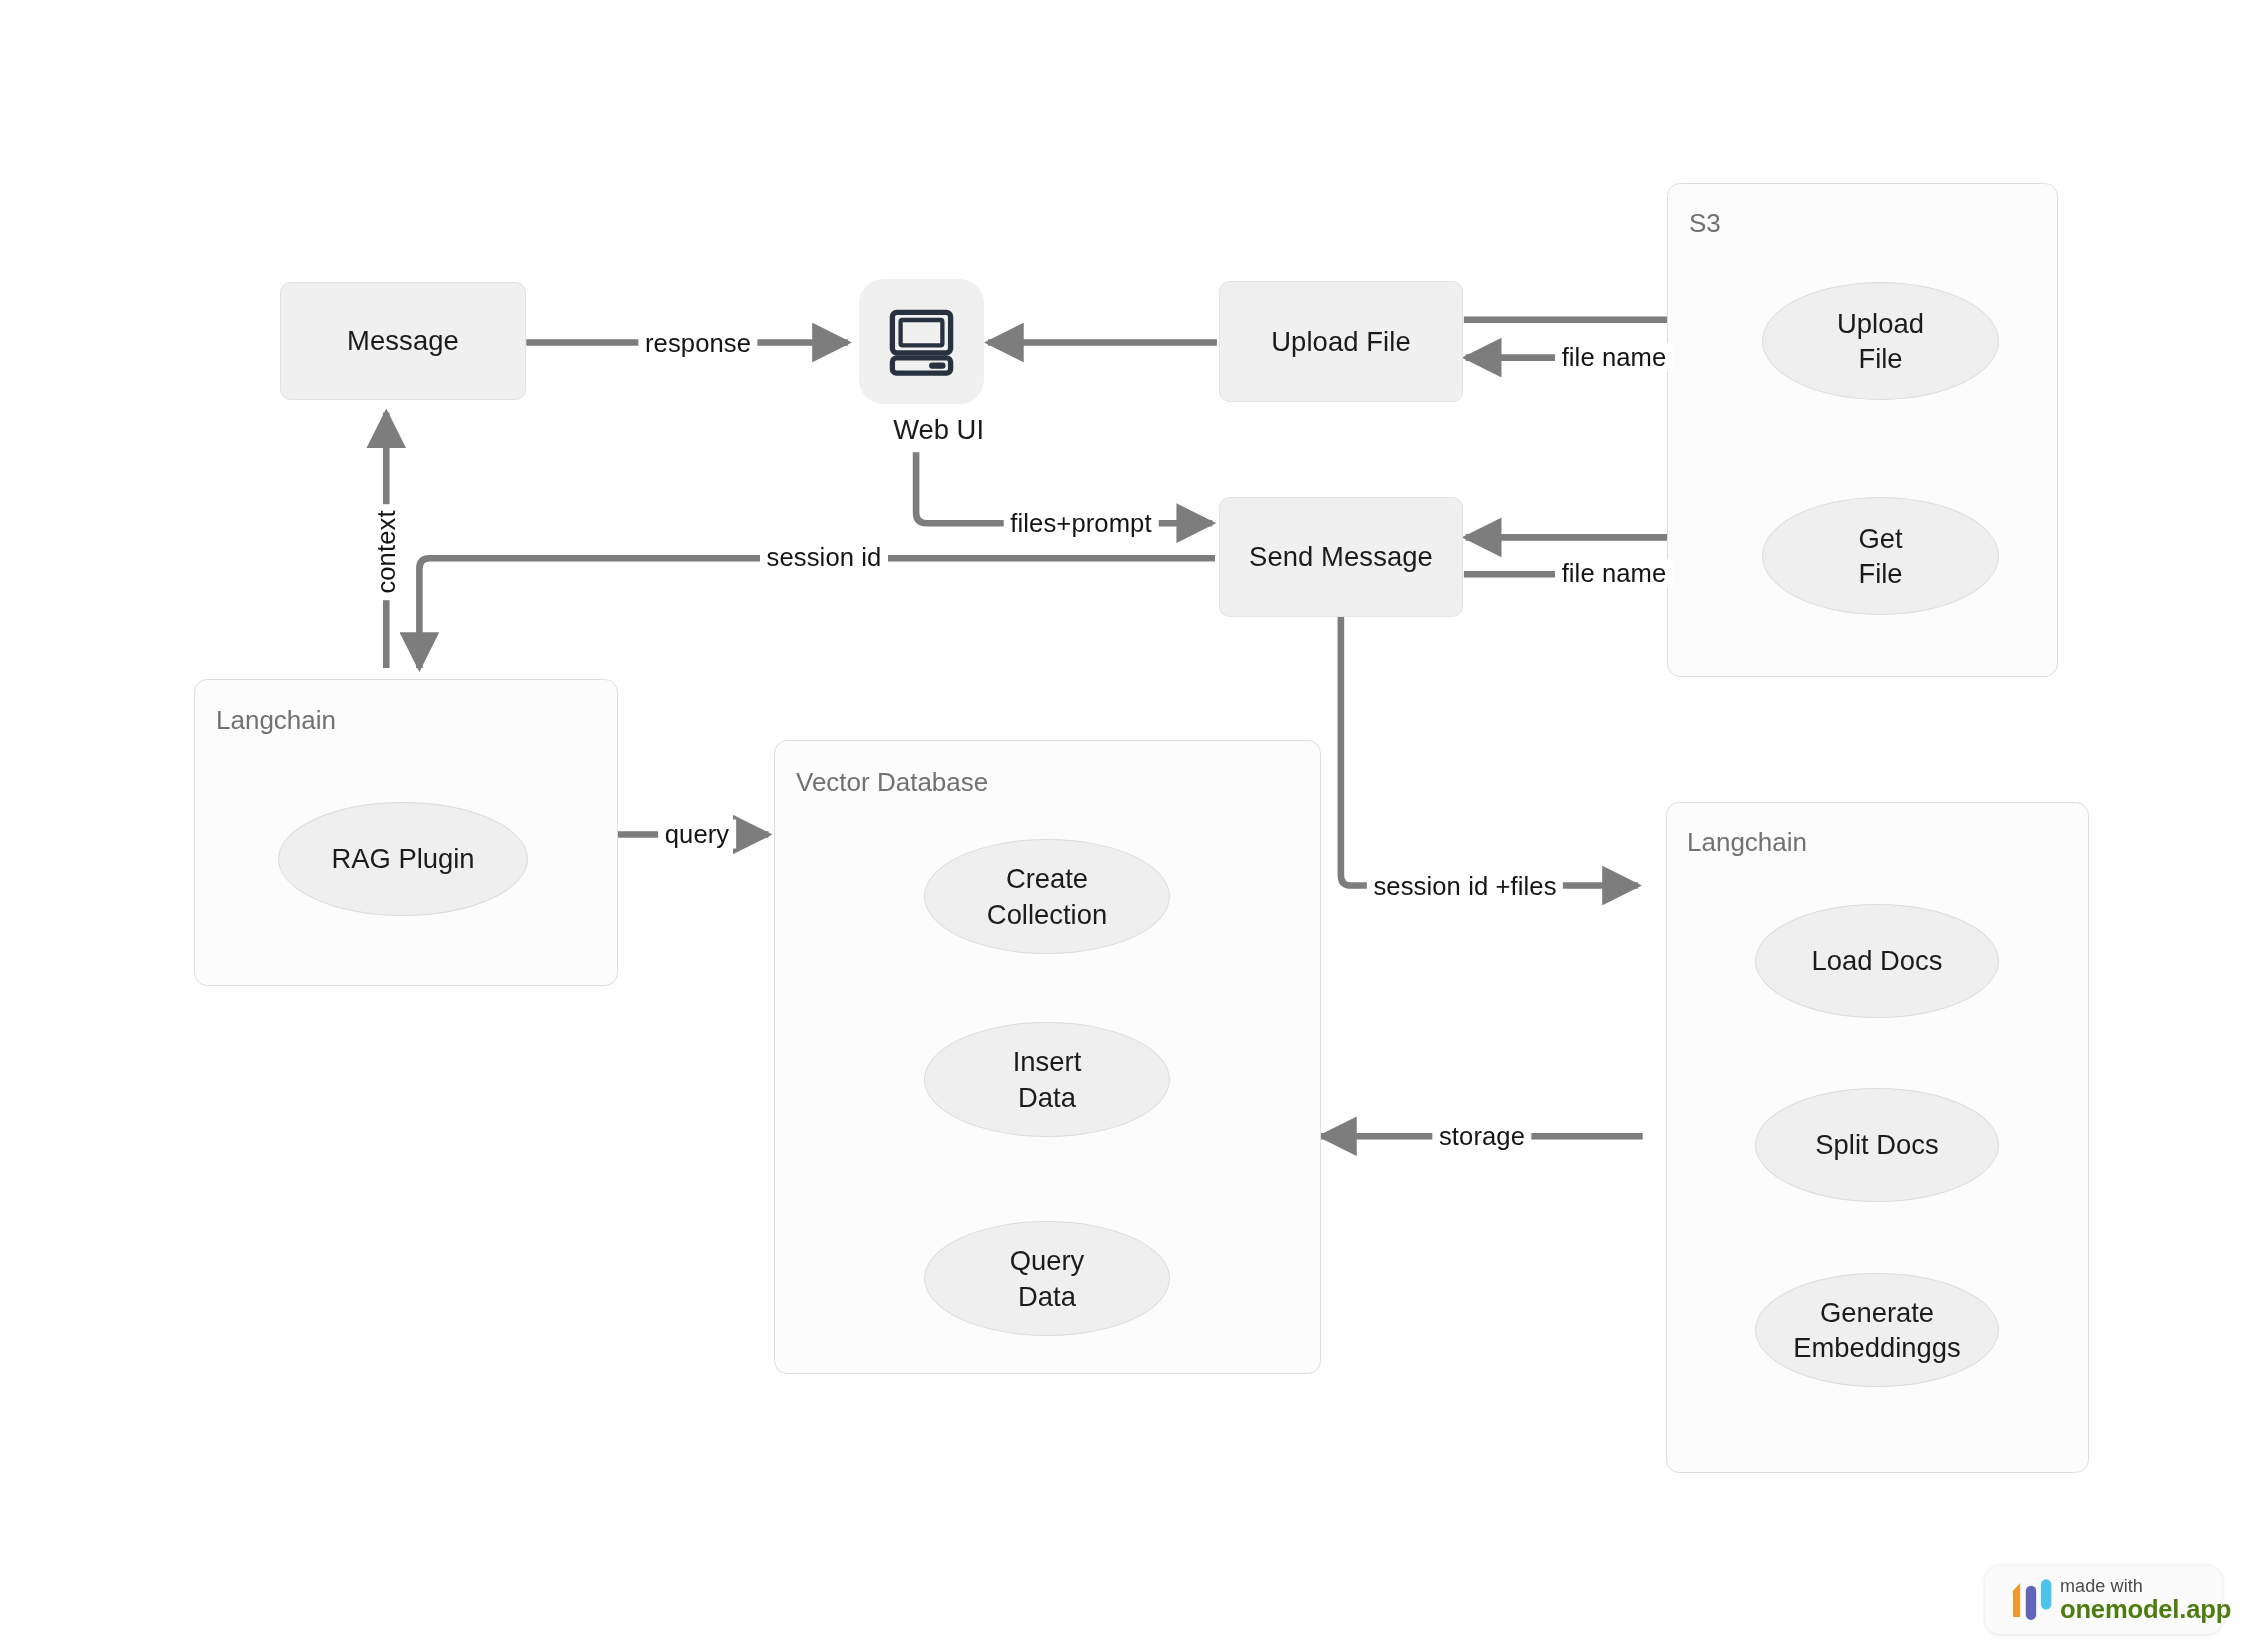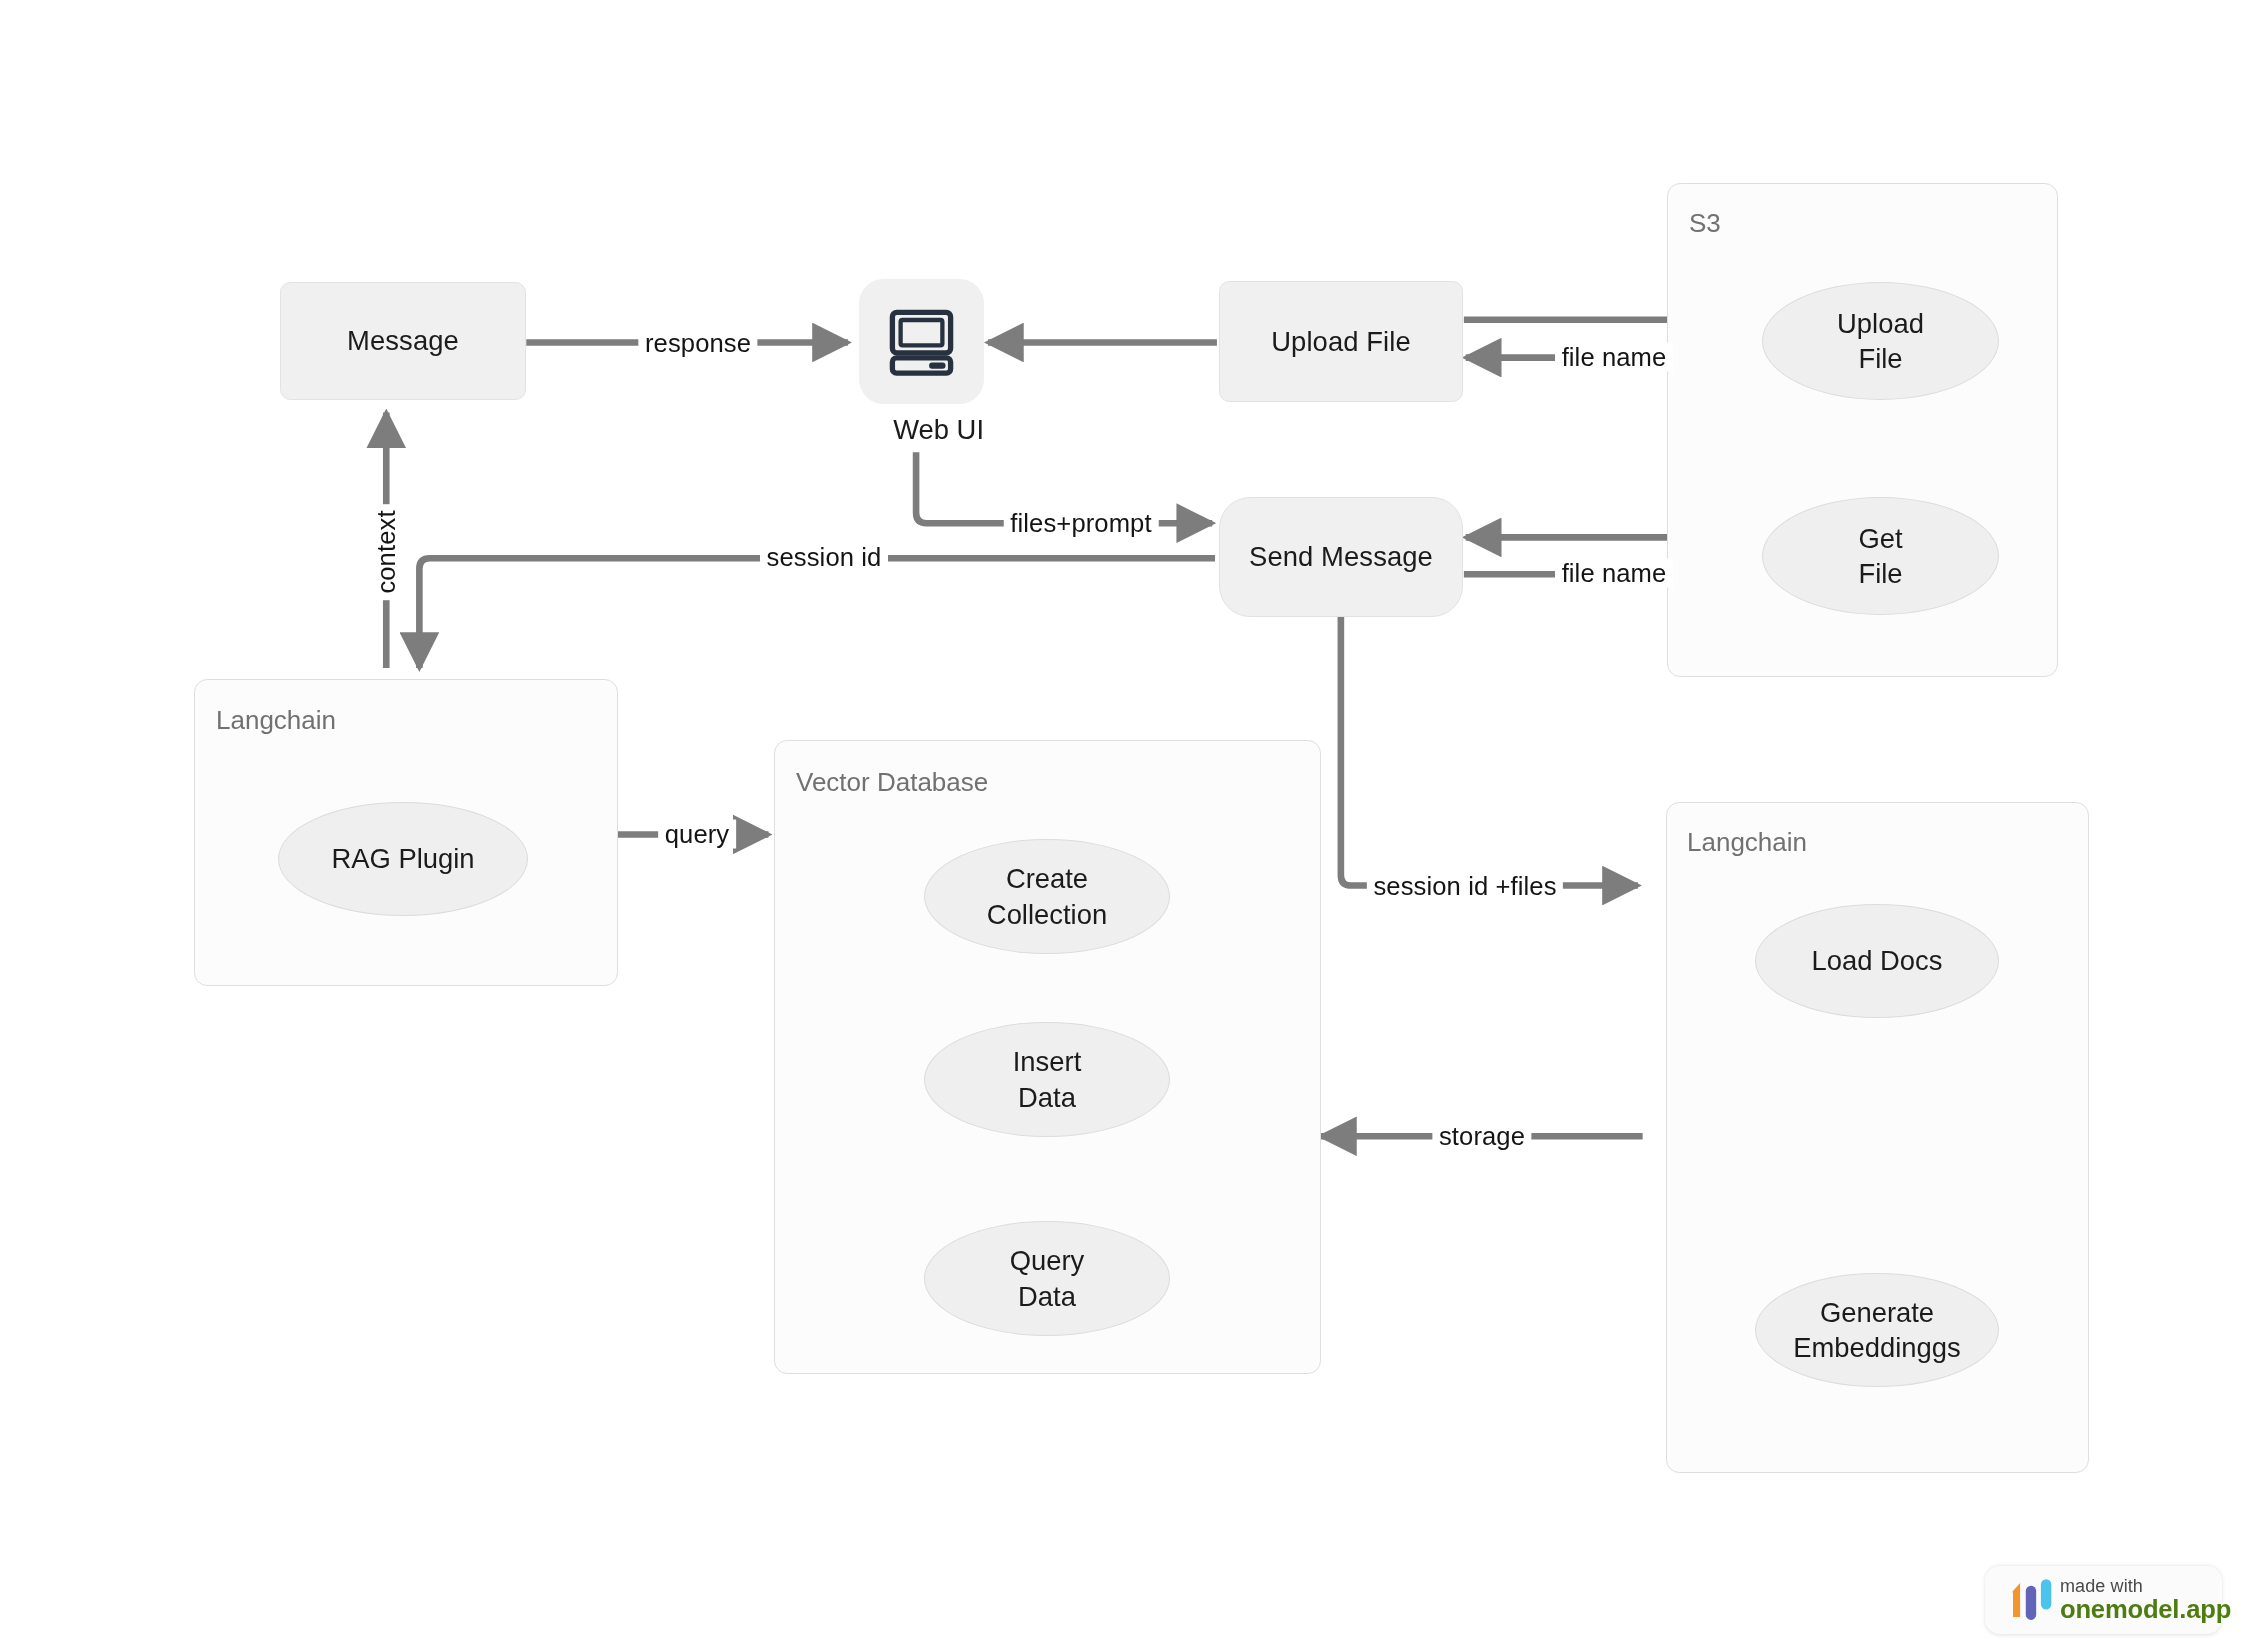--- a/index.html
+++ b/index.html
@@ -198,21 +198,21 @@
         <rect x="38" y="48.5" width="13" height="5" rx="2.3" fill="#28313f" stroke="none"></rect>
       </svg>
     </span>
   </div>
   <div class="icon-node-label" style="left:859px; top:414px; width:125px;">Web UI</div>
 
   <div class="node-box" style="left:1219px; top:281px; width:244px; height:121px;">
     <span>Upload File</span>
   </div>
 
-  <div class="node-box" style="left:1219px; top:497px; width:244px; height:120px;border-radius:31px;">
+  <div class="node-box" style="left:1219px; top:497px; width:244px; height:120px;">
     <span>Send Message</span>
   </div>
 
   <div class="node-ellipse" style="left:1762px; top:282px; width:237px; height:118px;">
     <span>
       <span>Upload</span><br>
       <span>File</span>
     </span>
   </div>
 
@@ -245,20 +245,23 @@
     <span>
       <span>Query</span><br>
       <span>Data</span>
     </span>
   </div>
 
   <div class="node-ellipse" style="left:1755px; top:904px; width:244px; height:114px;">
     <span>Load Docs</span>
   </div>
 
+  <div class="node-ellipse" style="left:1755px; top:1088px; width:244px; height:114px;">
+    <span>Split Docs</span>
+  </div>
 
   <div class="node-ellipse" style="left:1755px; top:1273px; width:244px; height:114px;">
     <span>
       <span>Generate</span><br>
       <span>Embeddinggs</span>
     </span>
   </div>
 
   <div class="edge-label" style="left:698px; top:343px;">response</div>
 

